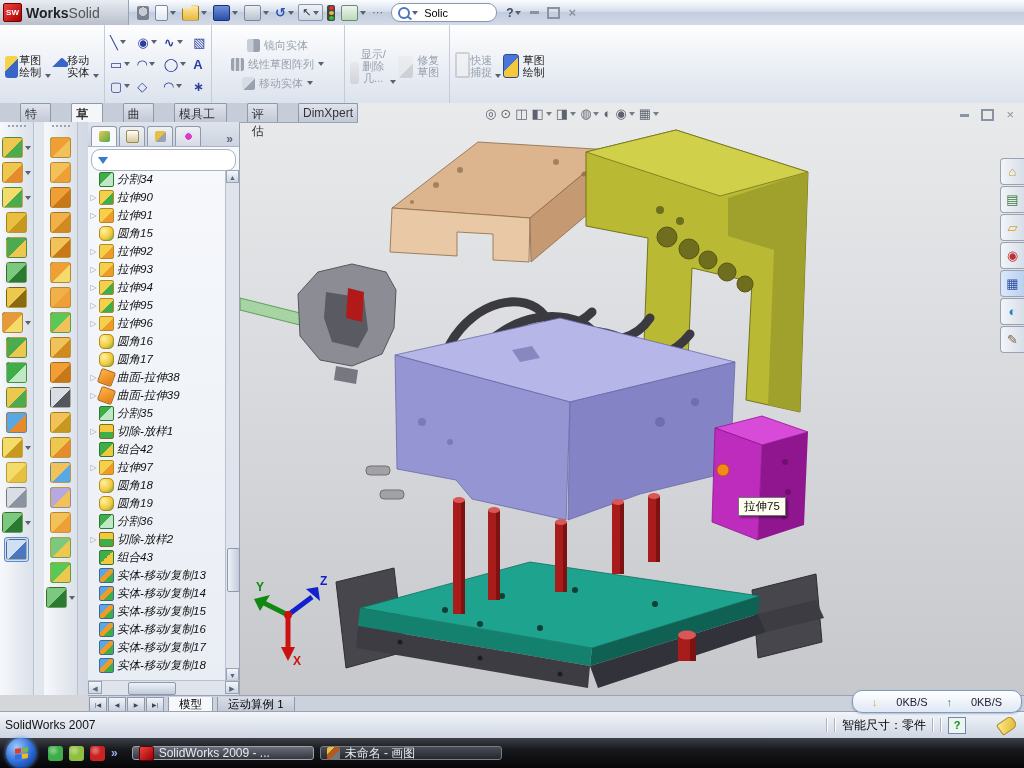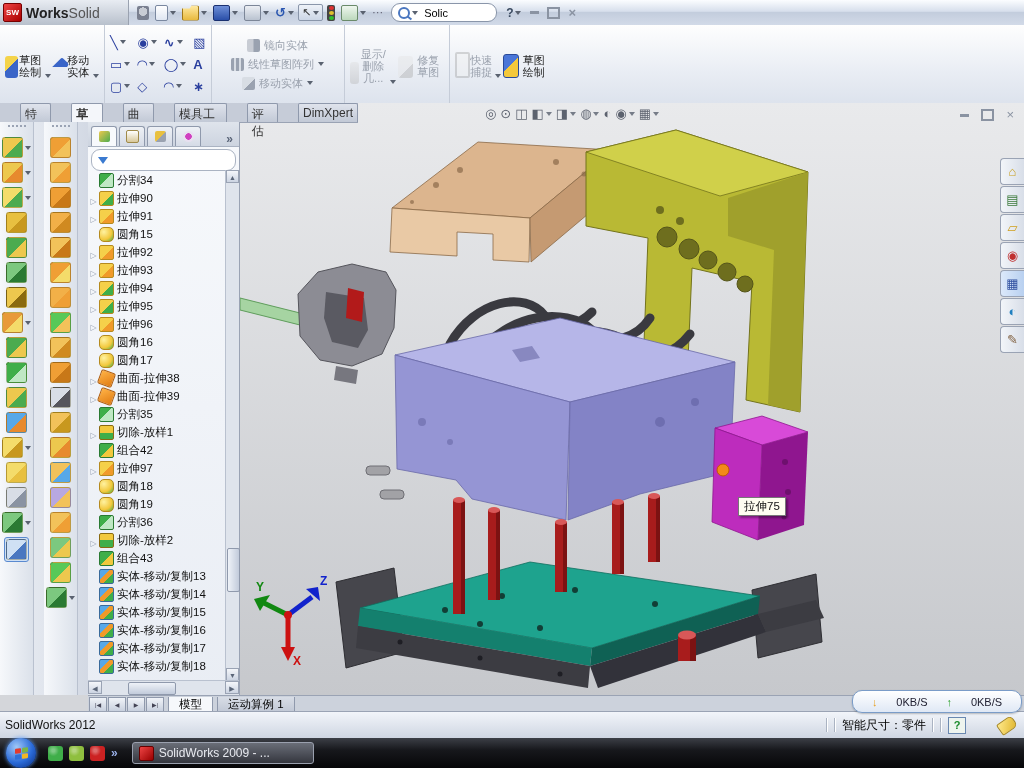--- a/index.html
+++ b/index.html
@@ -102,21 +102,21 @@
   .ttab{width:24px;height:19px;border:1px solid #8f99ac;border-bottom:none;border-radius:3px 3px 0 0;
     background:linear-gradient(#eef1f6,#d5dbe6);margin-right:2px;display:flex;align-items:center;justify-content:center;font-size:10px;}
   .ttab.active{background:#f7f9fc;}
   .ttab .sq{width:11px;height:11px;border-radius:2px;}
   .treetabs .ovf{margin-left:auto;margin-right:6px;color:#5a6578;font-weight:bold;}
   .filterrow{height:20px;margin:2px 3px;background:#fff;border:1px solid #aab3c2;border-radius:9px;
     display:flex;align-items:center;padding:0 6px;}
   .funnel{width:0;height:0;border-left:5px solid transparent;border-right:5px solid transparent;
     border-top:7px solid #3a7ad0;position:relative;}
   .tree{position:absolute;top:48px;left:0;bottom:14px;width:139px;overflow:hidden;}
-  .tree-row{height:18px;display:flex;align-items:flex-end;white-space:nowrap;}
+  .tree-row{height:18px;display:flex;align-items:center;white-space:nowrap;font-style:italic;}
   .tw{width:11px;text-align:center;color:#9aa3b4;font-size:8px;flex:none;}
   .tico{width:13px;height:13px;flex:none;margin-right:3px;border-radius:2px;}
   .ic-split{background:linear-gradient(135deg,#3fae49 45%,#bfe8c4 45%);border:1px solid #2a7a33;}
   .ic-extrude{background:linear-gradient(135deg,#f5d04a 55%,#3fae49 55%);border:1px solid #b58a1e;}
   .ic-extrude2{background:linear-gradient(135deg,#f5d04a 55%,#f09a2a 55%);border:1px solid #b58a1e;}
   .ic-fillet{background:radial-gradient(circle at 30% 30%,#fff2a0,#f2c83c 60%,#3fae49);border-radius:5px;border:1px solid #b58a1e;}
   .ic-surface-extrude{background:linear-gradient(135deg,#ffb347,#e07b12);transform:rotate(20deg);border:1px solid #b05c0a;}
   .ic-cut-loft{background:linear-gradient(180deg,#f2c83c 50%,#3fae49 50%);border:1px solid #8a6a10;}
   .ic-combine{background:linear-gradient(135deg,#3fae49 50%,#f2c83c 50%);border:1px solid #2a7a33;}
   .ic-move-copy{background:linear-gradient(135deg,#58a8e8 35%,#f09a2a 35% 65%,#3fae49 65%);border:1px solid #3a6a9a;}
@@ -172,21 +172,21 @@
     display:flex;align-items:center;}
   .orb{width:30px;height:30px;border-radius:50%;margin-left:6px;flex:none;
     background:radial-gradient(circle at 35% 30%,#9fc8f8,#2a6ad8 55%,#0a2a78);box-shadow:0 0 4px #5a9af8;
     display:flex;align-items:center;justify-content:center;}
   .flag{display:grid;grid-template-columns:6px 6px;grid-template-rows:5px 5px;gap:1px;transform:skewY(-8deg);}
   .flag i{display:block;border-radius:1px;}
   .ql{display:flex;align-items:center;gap:6px;margin-left:12px;}
   .qli{width:15px;height:15px;border-radius:3px;}
   .ql .ovf{color:#9ab0e8;font-weight:bold;font-size:12px;}
   .taskwins{display:flex;align-items:center;gap:6px;margin-left:14px;}
-  .taskwin{width:182px;height:22px;border-radius:3px;border:1px solid #777c88;display:flex;align-items:center;
+  .taskwin{width:182px;height:14px;border-radius:3px;border:1px solid #777c88;display:flex;align-items:center;
     background:linear-gradient(#4a4d55,#26282e);color:#e8eaf0;font-size:12px;padding:0 6px;box-sizing:border-box;gap:5px;}
   .taskwin.active{background:linear-gradient(#6a6e78,#34363e);border-color:#9aa0ae;}
   .twicon{width:13px;height:13px;border-radius:2px;flex:none;}
   .twicon.solidworks{background:linear-gradient(135deg,#e44,#900);border:1px solid #600;}
   .twicon.paint{background:linear-gradient(135deg,#e8c040 30%,#b05a20 30% 60%,#707880 60%);}
   .twlabel{white-space:nowrap;overflow:hidden;text-overflow:ellipsis;}
   .tray{margin-left:auto;display:flex;align-items:center;gap:5px;margin-right:8px;}
   .kbicon{width:17px;height:11px;background:#cfd4dd;border:1px solid #888;border-radius:2px;margin-right:8px;}
   .trayicon{width:13px;height:13px;border-radius:50%;border:1px solid rgba(255,255,255,.25);}
   .clock{color:#fff;font-size:12px;margin-left:8px;text-shadow:0 1px 1px #000;}
@@ -870,21 +870,21 @@
   </div>
 
 <div class="abs netmon">
   <span class="netdown">↓</span>
   <span>0KB/S</span>
   <span class="netup">↑</span>
   <span>0KB/S</span>
 </div>
 
 <div class="abs statusbar">
-  <span class="sb-left">SolidWorks 2012</span>
+  <span class="sb-left">SolidWorks 2007</span>
   <div class="sb-right">
     <span class="sbsep"></span>
     <span class="sbsep"></span>
     <span>智能尺寸：零件</span>
     <span class="sbsep"></span>
     <span class="sbsep"></span>
     <span class="sb-help">?</span>
     <span class="sb-tag"></span>
   </div>
 </div>
@@ -902,14 +902,18 @@
       <span class="qli" style="background:radial-gradient(circle at 35% 30%,#fff5 10%,transparent 40%),#3fae49;"></span>
       <span class="qli" style="background:radial-gradient(circle at 35% 30%,#fff5 10%,transparent 40%),#8fbf3f;"></span>
       <span class="qli" style="background:radial-gradient(circle at 35% 30%,#fff5 10%,transparent 40%),#cc2222;"></span>
       <span class="ovf">»</span>
     </div>
   <div class="taskwins" id="taskwins">
       <div class="taskwin active">
         <span class="twicon solidworks"></span>
         <span class="twlabel">SolidWorks 2009 - ...</span>
       </div>
+      <div class="taskwin">
+        <span class="twicon paint"></span>
+        <span class="twlabel">未命名 - 画图</span>
+      </div>
     </div>
 </div>
 
 </body></html>

